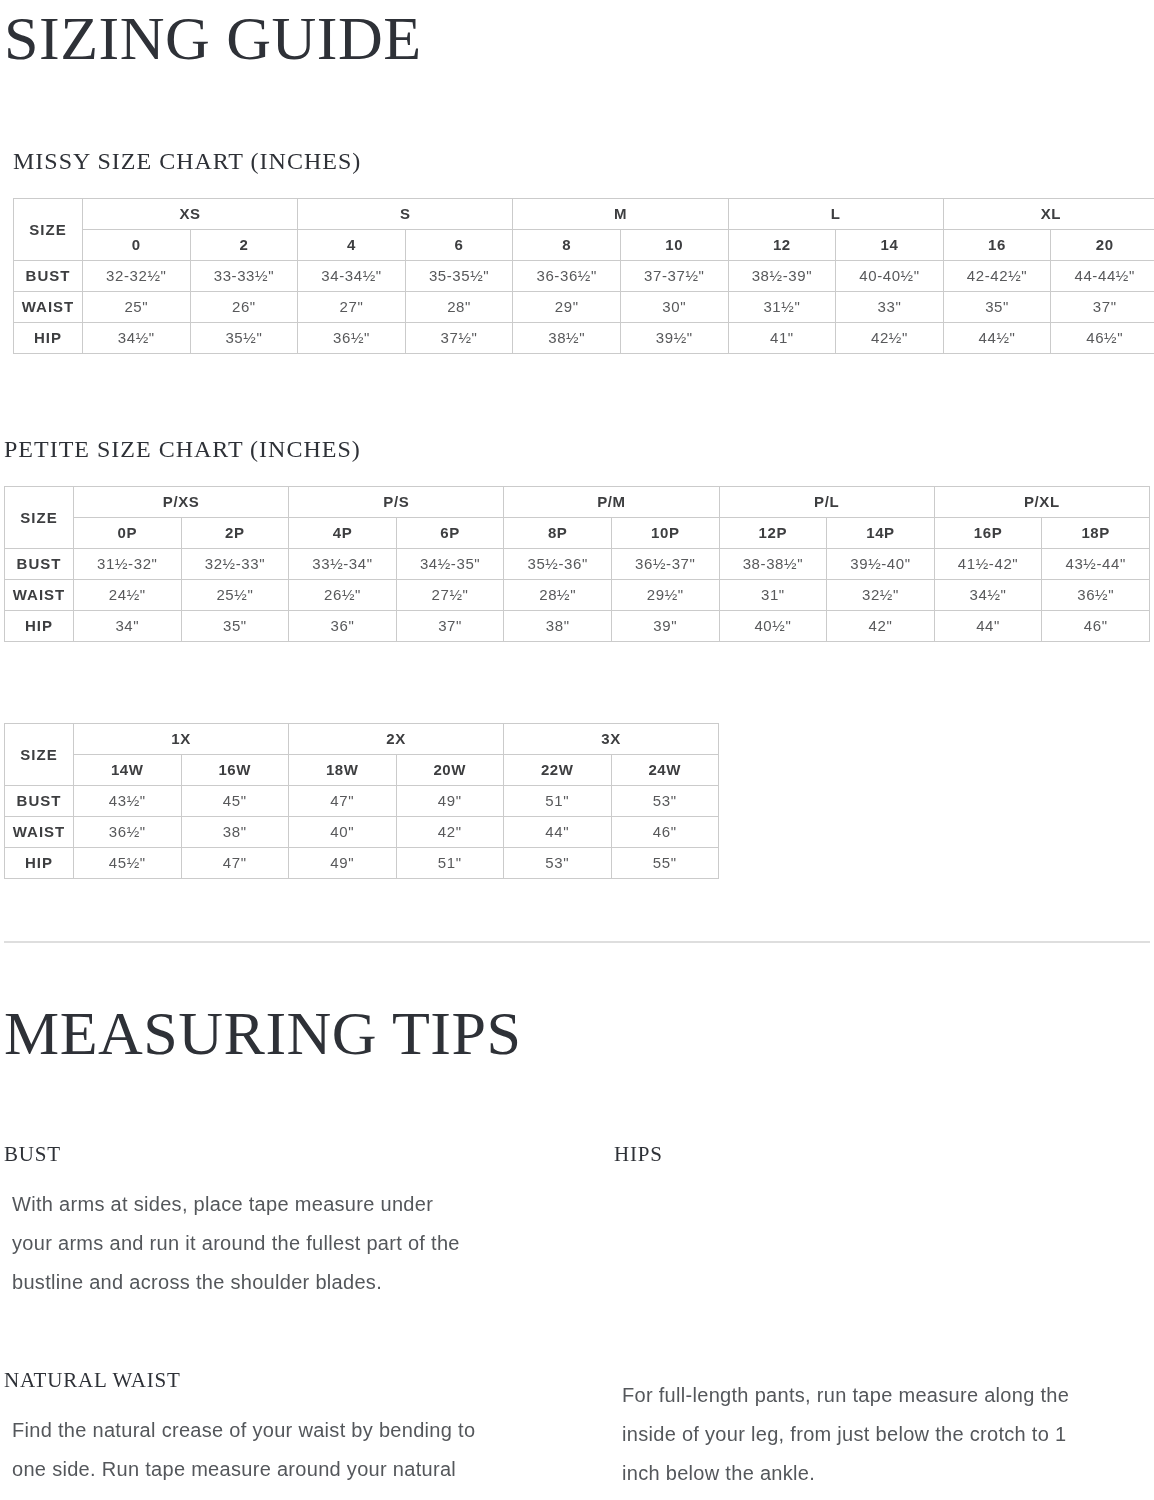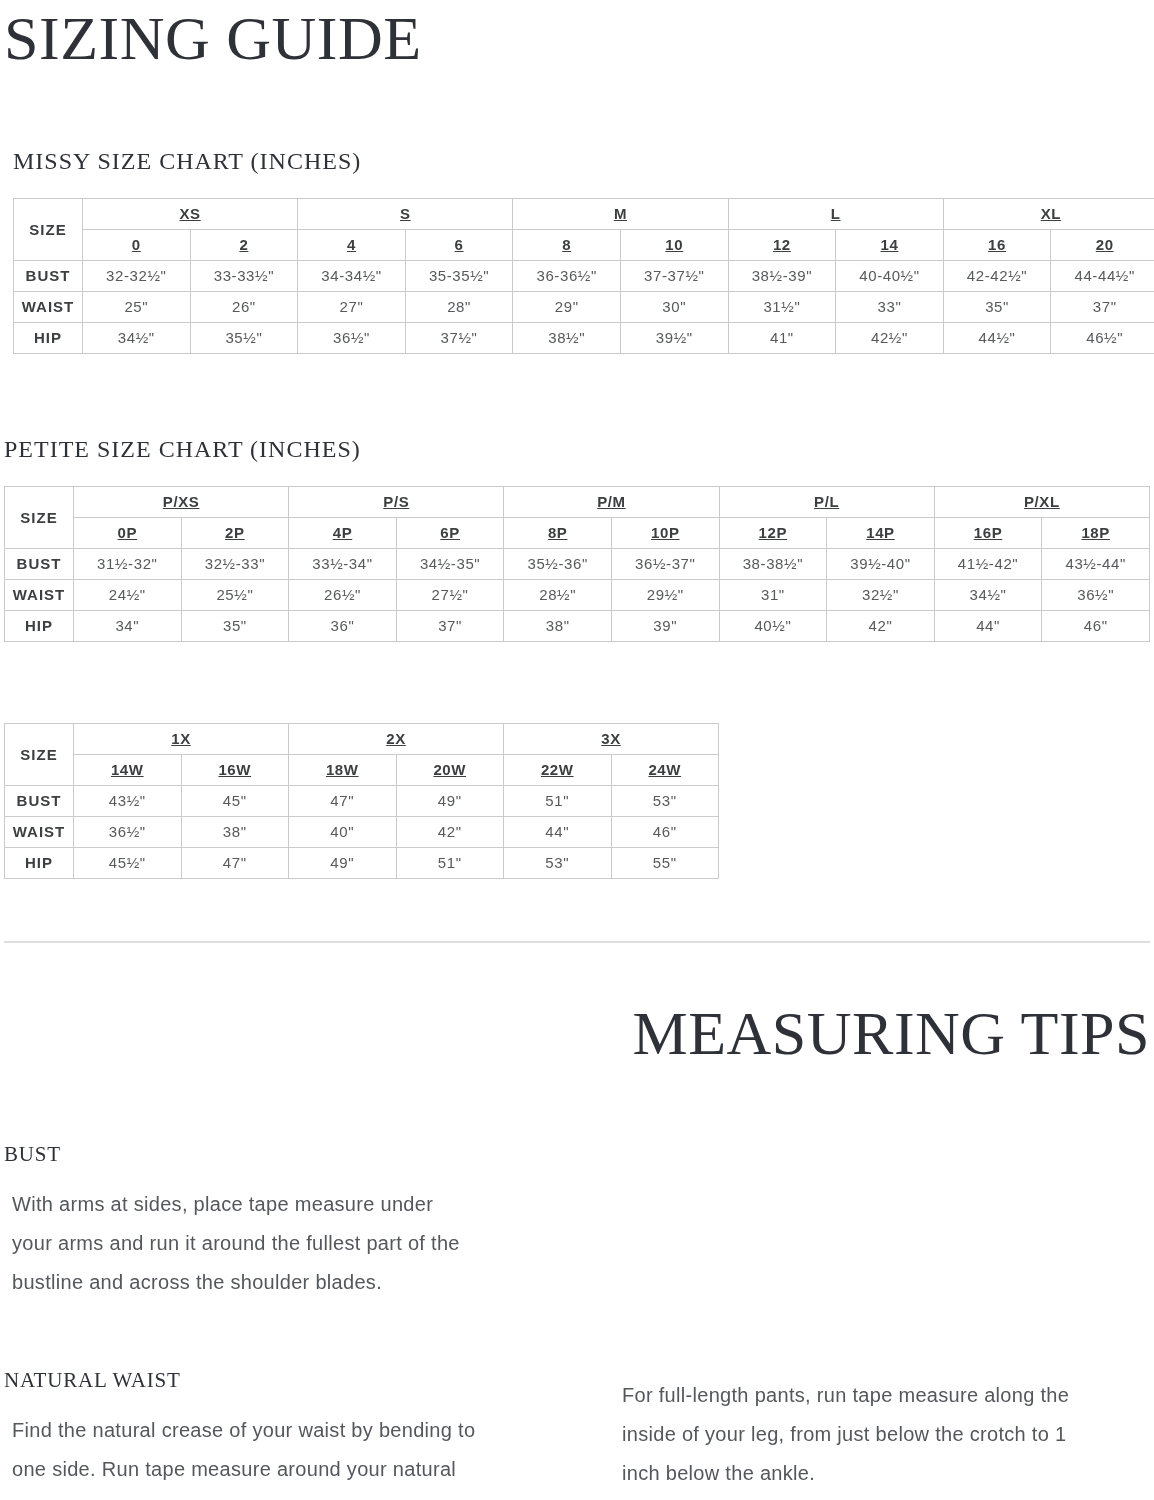--- a/index.html
+++ b/index.html
@@ -53,39 +53,38 @@
     height:30px;
     padding:0 2px;
     font-size:15px;
     letter-spacing:0.6px;
     overflow:hidden;
     white-space:nowrap;
   }
   table.size-table td.hdr{
     color:var(--table-header-text);
     font-weight:bold;
-    text-decoration:underline;
   }
   table.size-table td.lbl{
     color:var(--table-header-text);
     font-weight:bold;
     letter-spacing:1px;
   }
   table.size-table td.val{
     color:var(--table-value-text);
     font-weight:normal;
   }
 
   hr.section-divider{
     border:none;
     border-top:2px solid var(--divider);
     margin:62px 0 0 0;
     width:100%;
   }
-  .tips-title-wrap{margin-top:54px;text-align:right;}
+  .tips-title-wrap{margin-top:54px;}
 
   .tips-grid{
     margin-top:72px;
     display:grid;
     grid-template-columns:576px 1fr;
     column-gap:34px;
     row-gap:58px;
   }
   .tip h3{
     font-family:"Liberation Serif","DejaVu Serif",serif;
@@ -334,20 +333,21 @@
   <div class="tips-title-wrap">
     <h1 class="doc-title tips-title">MEASURING TIPS</h1>
   </div>
 
   <div id="tips" class="tips-grid">
       <div class="tip">
         <h3>BUST</h3>
         <p>With arms at sides, place tape measure under your arms and run it around the fullest part of the bustline and across the shoulder blades.</p>
       </div>
       <div class="tip">
+        <h3>HIPS</h3>
       </div>
       <div class="tip">
         <h3>NATURAL WAIST</h3>
         <p>Find the natural crease of your waist by bending to one side. Run tape measure around your natural waistline, keeping one finger between the tape and your body for a comfortable fit.</p>
       </div>
       <div class="tip">
         <p>For full-length pants, run tape measure along the inside of your leg, from just below the crotch to 1 inch below the ankle.</p>
       </div>
     </div>
 

